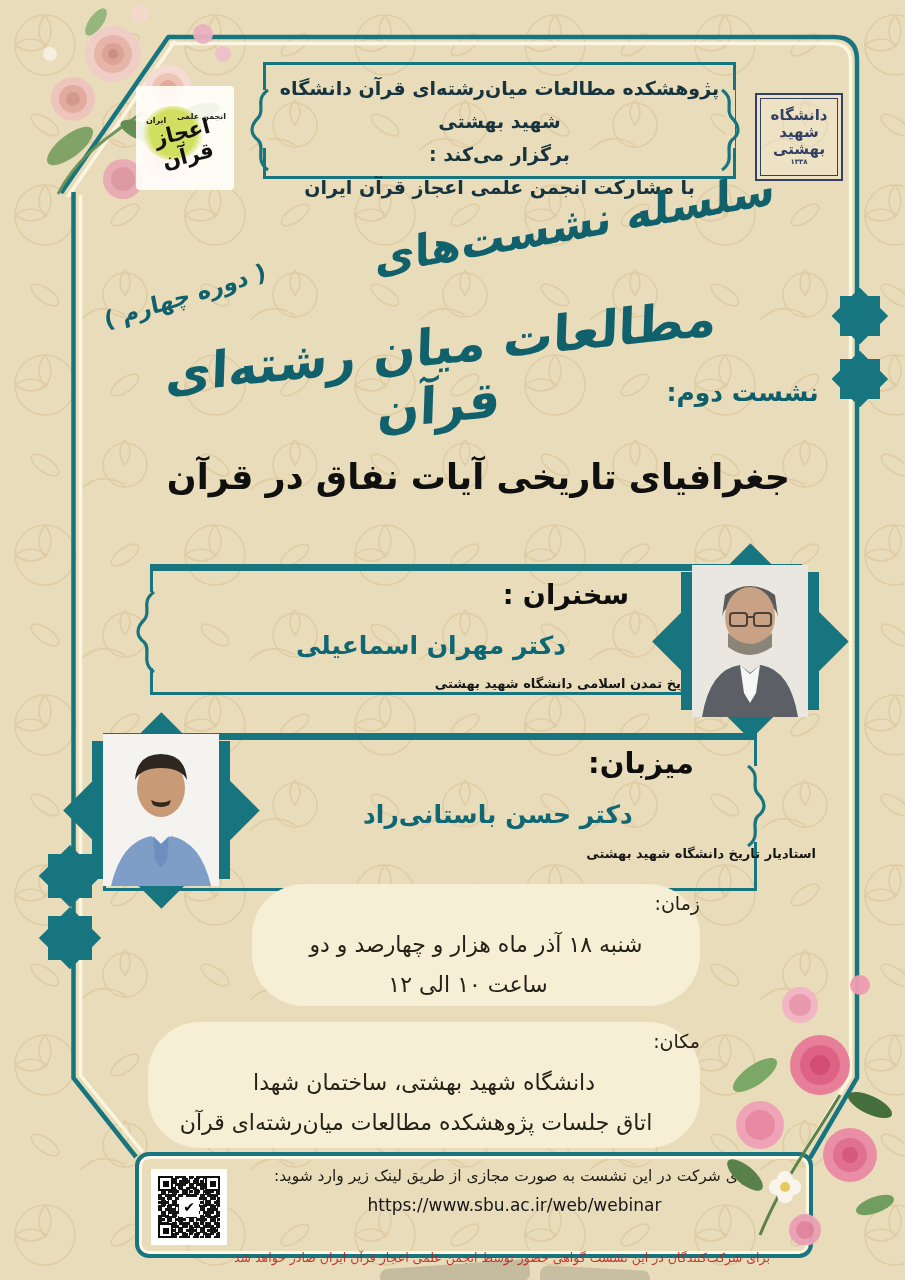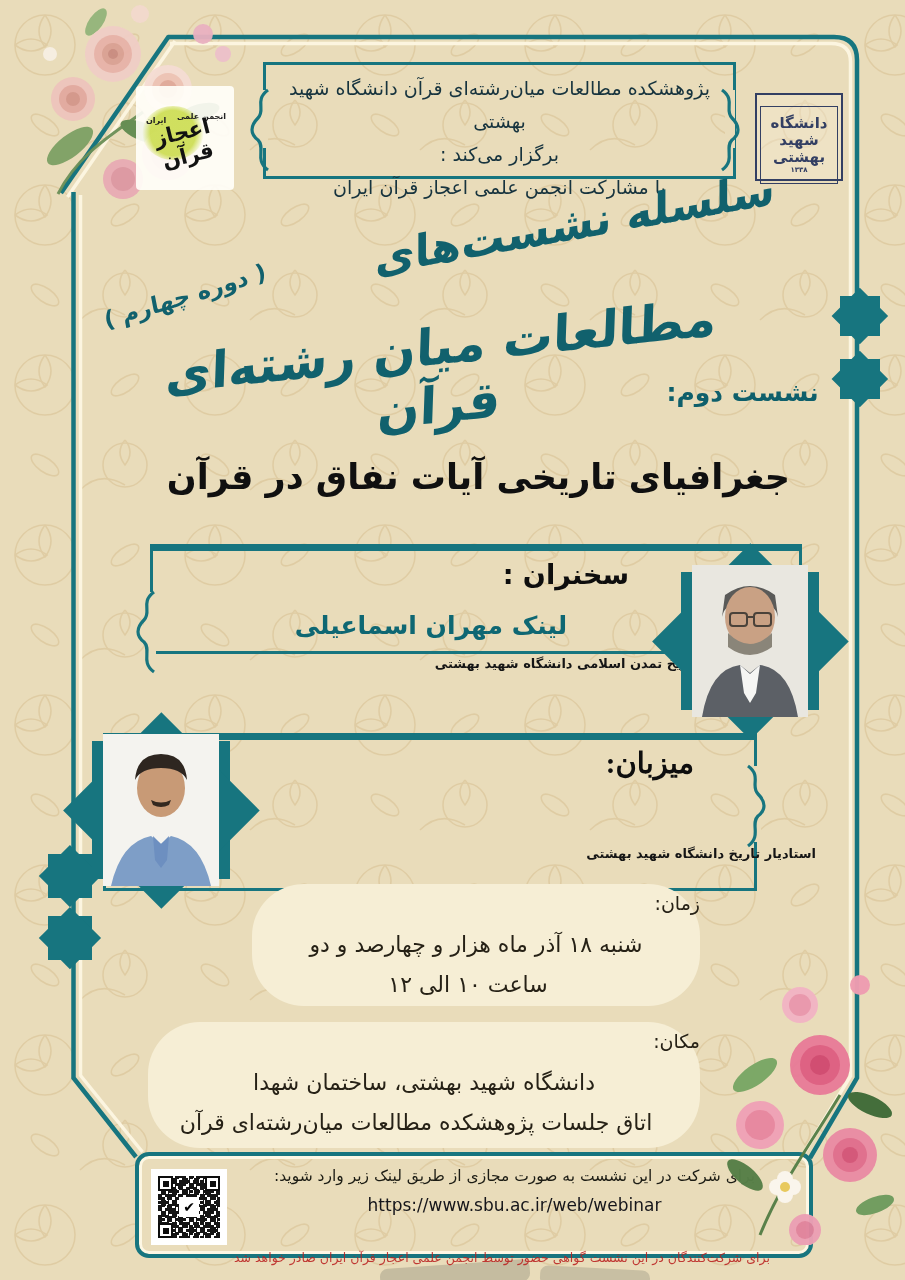--- a/index.html
+++ b/index.html
@@ -18,28 +18,28 @@
   .bg-pattern{left:0;top:0;z-index:0;opacity:.5;}
 
   
   .frame{left:0;top:0;z-index:2;pointer-events:none;}
 
   
   .org-box{
     left:263px;top:62px;width:467px;height:111px;z-index:3;
     border:3px solid var(--teal);background:transparent;text-align:center;
   }
-  .org-box .l{display:block;font-size:19px;font-weight:normal;color:#16333e;line-height:33px;}
+  .org-box .l{display:block;font-size:19px;font-weight:bold;color:#16333e;line-height:33px;}
   .org-box .l1{margin-top:7px;}
 
   
   .seal{left:755px;top:93px;width:88px;height:88px;z-index:3;border:2.5px solid var(--navy);
     background:rgba(244,236,213,.4);box-sizing:border-box;padding:3px;}
   .seal-inner{width:100%;height:100%;border:1.5px solid var(--navy);box-sizing:border-box;
-    display:flex;flex-direction:column;align-items:center;justify-content:center;margin-top:8px;}
+    display:flex;flex-direction:column;align-items:center;justify-content:center;}
   .seal-inner span{color:var(--navy);font-weight:bold;font-size:15px;line-height:17px;}
   .seal-inner .yr{font-size:7px;line-height:9px;}
 
   
   .assoc{left:136px;top:86px;width:98px;height:104px;z-index:4;background:rgba(255,254,249,.92);
     border-radius:4px;overflow:hidden;}
   .assoc .blob{position:absolute;left:6px;top:20px;width:62px;height:54px;border-radius:50%;
     background:radial-gradient(circle at 50% 50%, #cbdc4e 0%, #cbdc4e 55%, rgba(203,220,78,0) 75%);opacity:.9;}
   .assoc .t-small{position:absolute;font-size:8px;color:#222;font-weight:bold;}
   .assoc .t-top{right:8px;top:26px;}
@@ -52,25 +52,25 @@
   .series1{left:370px;top:198px;width:410px;font-size:44px;transform:rotate(-10deg) skewX(-10deg);}
   .series2{left:140px;top:318px;width:600px;font-size:50px;transform:rotate(-6deg) skewX(-8deg);}
   .edition{left:100px;top:283px;width:170px;font-size:23px;transform:rotate(-17deg) skewX(-6deg);}
   .session-label{left:630px;top:378px;width:225px;z-index:3;text-align:center;
     font-size:25px;font-weight:bold;color:var(--teal-dark);}
   .event-title{left:110px;top:457px;width:680px;z-index:3;text-align:right;
     font-size:35px;font-weight:bold;color:#101010;}
 
   
   .card{z-index:3;border:3px solid var(--teal);border-top-width:7px;box-sizing:border-box;}
-  .speaker-card{left:150px;top:544px;width:652px;height:110px;}
+  .speaker-card{left:150px;top:564px;width:652px;height:131px;}
   .host-card{left:103px;top:733px;width:654px;height:158px;}
   .card .role{position:absolute;font-weight:bold;color:#0e0e0e;}
   .speaker-card .role{right:170px;top:8px;font-size:27px;}
-  .host-card .role{right:60px;top:6px;font-size:29px;font-family:Liberation Serif, serif;}
+  .host-card .role{right:60px;top:6px;font-size:29px;}
   .card .name{position:absolute;left:0;right:0;text-align:center;font-weight:bold;color:#0e6773;font-size:25px;}
   .speaker-card .name{top:60px;transform:translateX(-45px);}
   .host-card .name{top:60px;transform:translateX(68px);}
   .card .affil{position:absolute;left:0;right:0;text-align:right;font-weight:bold;color:#151515;font-size:13px;}
   .speaker-card .affil{top:105px;transform:translateX(-45px);}
   .host-card .affil{top:106px;transform:translateX(62px);}
 
   
   .star8{position:absolute;z-index:4;}
   .star8 .sq{position:absolute;inset:14.6%;background:var(--teal);}
@@ -243,21 +243,21 @@
       <div class="sq"></div>
       <div class="sq r"></div>
     </div>
   <div class="star8 st-left-2">
       <div class="sq"></div>
       <div class="sq r"></div>
     </div>
 
   <div class="abs card speaker-card">
     <span class="role">سخنران :</span>
-    <span class="name">لینک مهران اسماعیلی</span>
+    <span class="name">دکتر مهران اسماعیلی</span>
     <span class="affil">استادیار تاریخ تمدن اسلامی دانشگاه شهید بهشتی</span>
   </div>
   <div class="patch" style="left:144px;top:592px;width:12px;height:76px;"></div>
   <svg class="brace" style="left:132px;top:590px;" width="26" height="84" viewBox="0 0 26 84">
     <path d="M22,2 C8,12 20,22 12,30 C4,38 4,46 12,52 C20,60 8,72 22,82" fill="none" stroke="#17757f" stroke-width="3.2"></path>
   </svg>
   <div class="star8 photo-frame speaker-star">
       <div class="sq"></div>
       <div class="sq r"></div>
     </div>
@@ -270,20 +270,21 @@
       <rect x="38" y="48" width="17" height="13" rx="3" fill="none" stroke="#4a423a" stroke-width="2"></rect>
       <rect x="62" y="48" width="17" height="13" rx="3" fill="none" stroke="#4a423a" stroke-width="2"></rect>
       <line x1="55" y1="52" x2="62" y2="52" stroke="#4a423a" stroke-width="2"></line>
       <path d="M10,152 q8,-48 38,-52 l10,8 l10,-8 q30,4 38,52 z" fill="#5c6066"></path>
       <path d="M48,100 l10,9 l10,-9 l-4,28 l-6,10 l-6,-10 z" fill="#f6f6f4"></path>
     </svg>
   </div>
 
   <div class="abs card host-card">
     <span class="role">میزبان:</span>
+    <span class="name">دکتر حسن باستانی‌راد</span>
     <span class="affil">استادیار تاریخ دانشگاه شهید بهشتی</span>
   </div>
   <div class="patch" style="left:749px;top:766px;width:12px;height:76px;"></div>
   <svg class="brace flip" style="left:744px;top:764px;" width="26" height="84" viewBox="0 0 26 84">
     <path d="M22,2 C8,12 20,22 12,30 C4,38 4,46 12,52 C20,60 8,72 22,82" fill="none" stroke="#17757f" stroke-width="3.2"></path>
   </svg>
   <div class="star8 photo-frame host-star">
       <div class="sq"></div>
       <div class="sq r"></div>
     </div>

